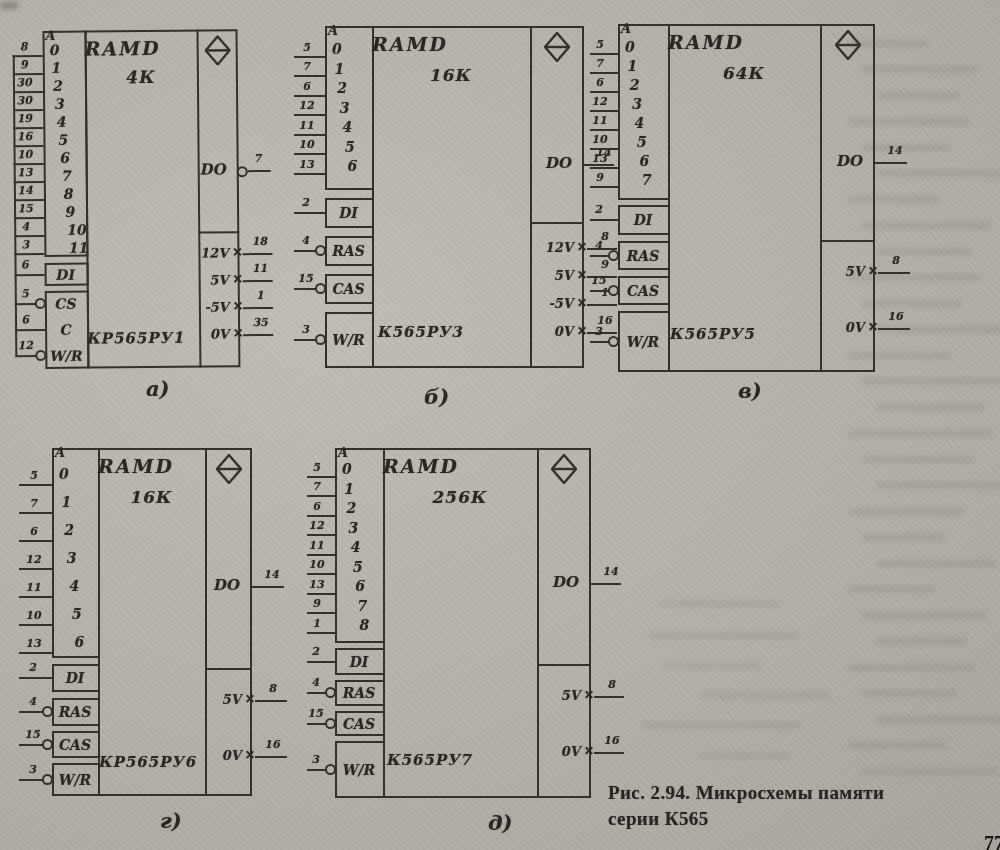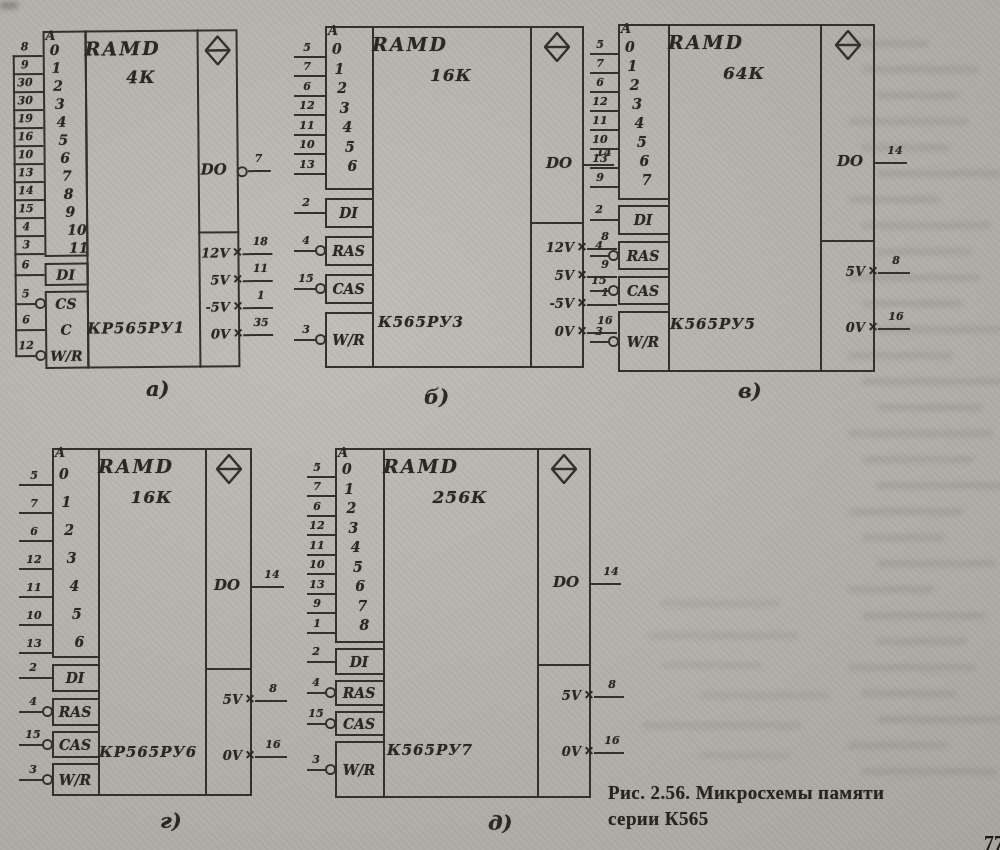--- a/index.html
+++ b/index.html
@@ -17,32 +17,32 @@
   .hl{position:absolute;height:2px;background:#34302a;}
   .vl{position:absolute;width:2px;background:#34302a;}
   .pin-num{position:absolute;font-size:11px;line-height:12px;text-align:center;}
   .digit{position:absolute;font-size:14px;line-height:15px;}
   .ctl{position:absolute;text-align:center;font-size:14px;line-height:16px;}
   .bubble{position:absolute;box-sizing:border-box;width:11px;height:11px;border:2px solid #34302a;border-radius:50%;background:rgba(185,182,175,.55);}
   .xmark{position:absolute;font-weight:bold;font-size:12px;line-height:12px;}
   .rlabel{position:absolute;text-align:right;font-size:13px;line-height:15px;}
   .title{position:absolute;text-align:left;font-size:19px;letter-spacing:2px;line-height:20px;}
   .cap{position:absolute;text-align:center;font-size:17px;letter-spacing:1px;line-height:18px;}
-  .part{position:absolute;font-size:15px;letter-spacing:1px;line-height:16px;white-space:nowrap;}
+  .part{position:absolute;font-size:15px;letter-spacing:1px;line-height:16px;white-space:nowrap;margin-top:10px;}
   .sub{position:absolute;font-size:21px;line-height:22px;}
   .caption{position:absolute;font-family:"Liberation Serif",serif;font-weight:bold;font-size:19px;line-height:26px;color:#282520;letter-spacing:.4px;text-shadow:0 0 1px rgba(40,36,30,.45);}
   .smudge{position:absolute;background:#55514a;filter:blur(2.6px);border-radius:3px;pointer-events:none;}
   .corner{position:absolute;font-family:"Liberation Serif",serif;font-weight:bold;font-size:20px;color:#191713;filter:blur(.4px);}
   svg{display:block;}
 </style>
 </head>
 <body>
 
 <div id="page">
-  <div class="caption" style="left:608px;top:780px;">Рис. 2.56. Микросхемы памяти</div>
+  <div class="caption" style="left:608px;top:780px;">Рис. 2.94. Микросхемы памяти</div>
   <div class="caption" style="left:608px;top:806px;">серии К565</div>
   <div class="corner" style="left:984px;top:832px;">77</div>
 <div class="chip" style="left: 8px; top: 30px; width: 288px; height: 345px; transform: rotate(-0.5deg);">
       <div class="box" style="left: 78px; top: 0px; width: 153px; height: 338px;"></div>
       <div class="box" style="left: 36px; top: 0px; width: 44px; height: 226px;"></div>
       <div class="t it digit" style="position: absolute; left: 39px; top: -3px; font-size: 13px;">A</div>
       <div class="t it digit" style="left: 43px; top: 11.5px;">0</div>
       <div class="hl" style="left: 6px; top: 24px; width: 30px;"></div>
       <div class="t it pin-num" style="left: 2px; width: 32px; top: 10px;">8</div>
       <div class="t it digit" style="left: 44.6px; top: 29.5px;">1</div>

